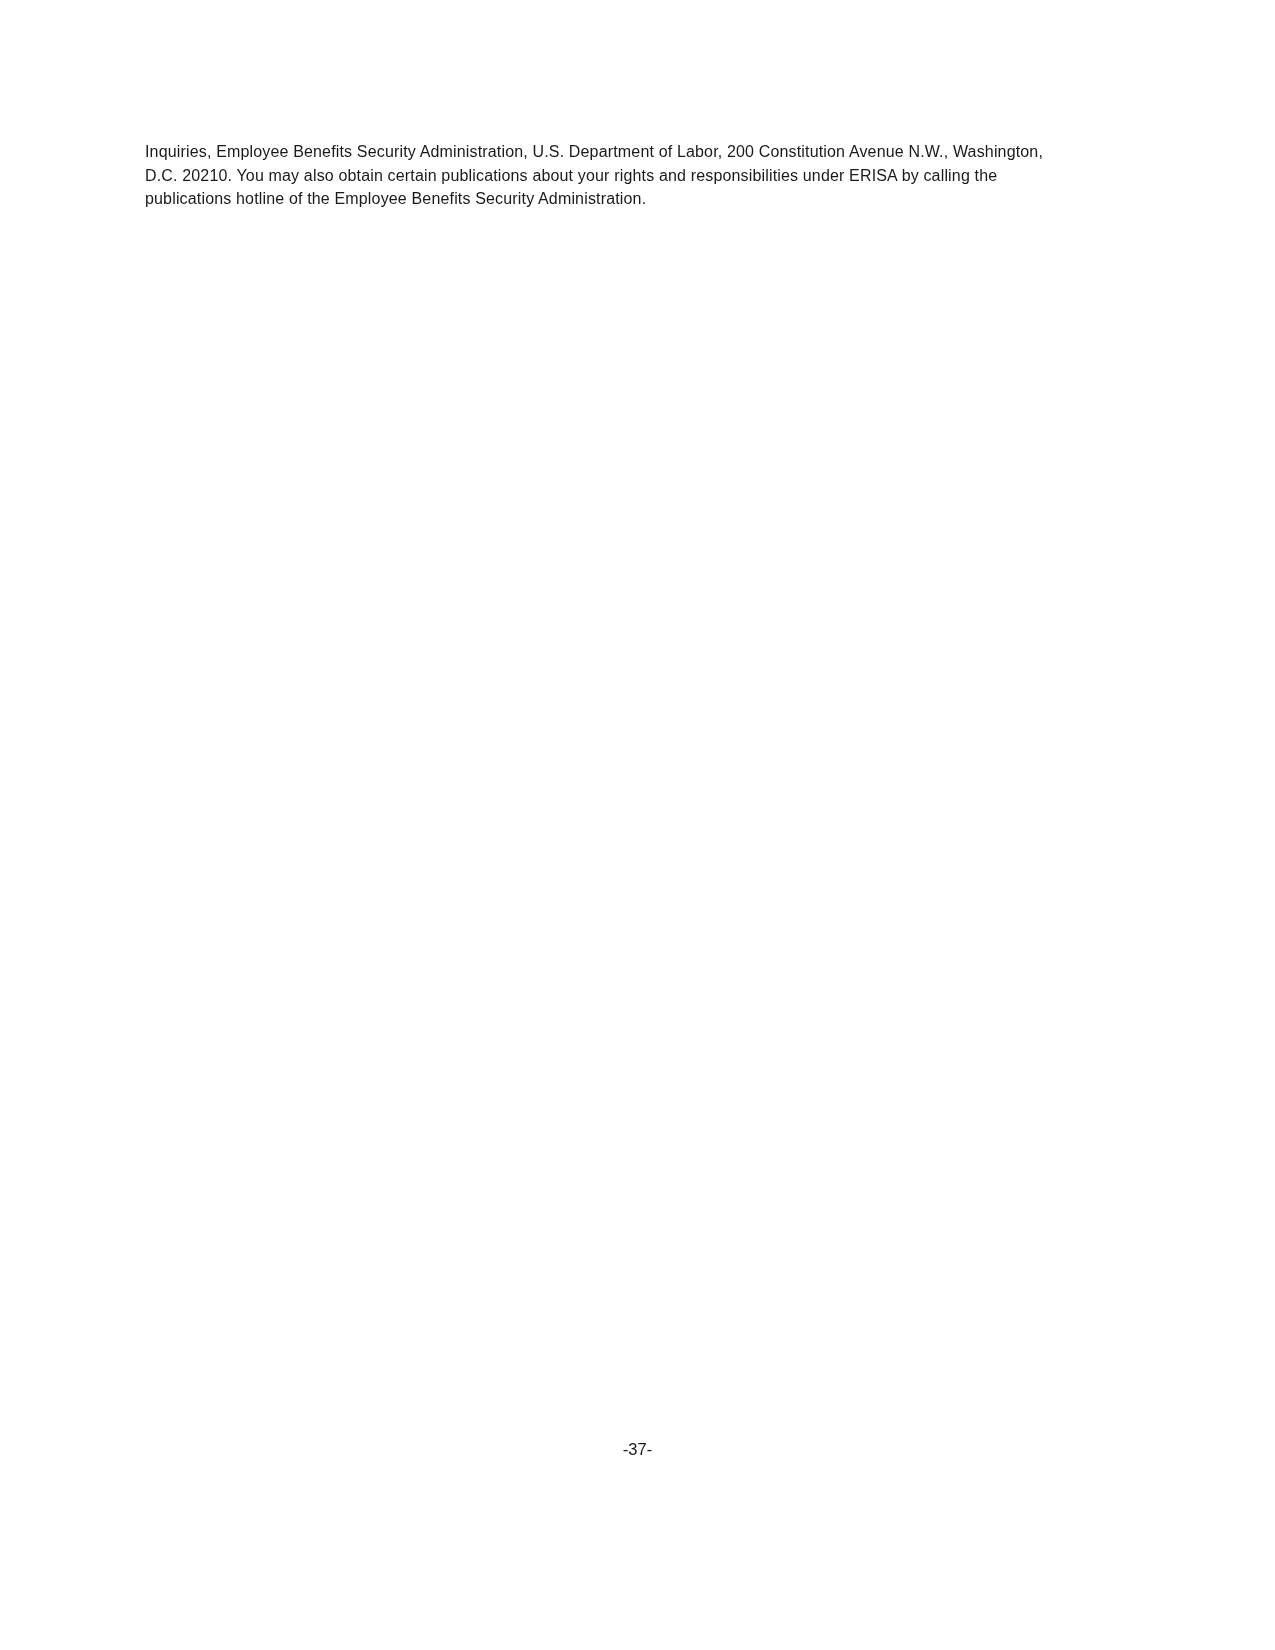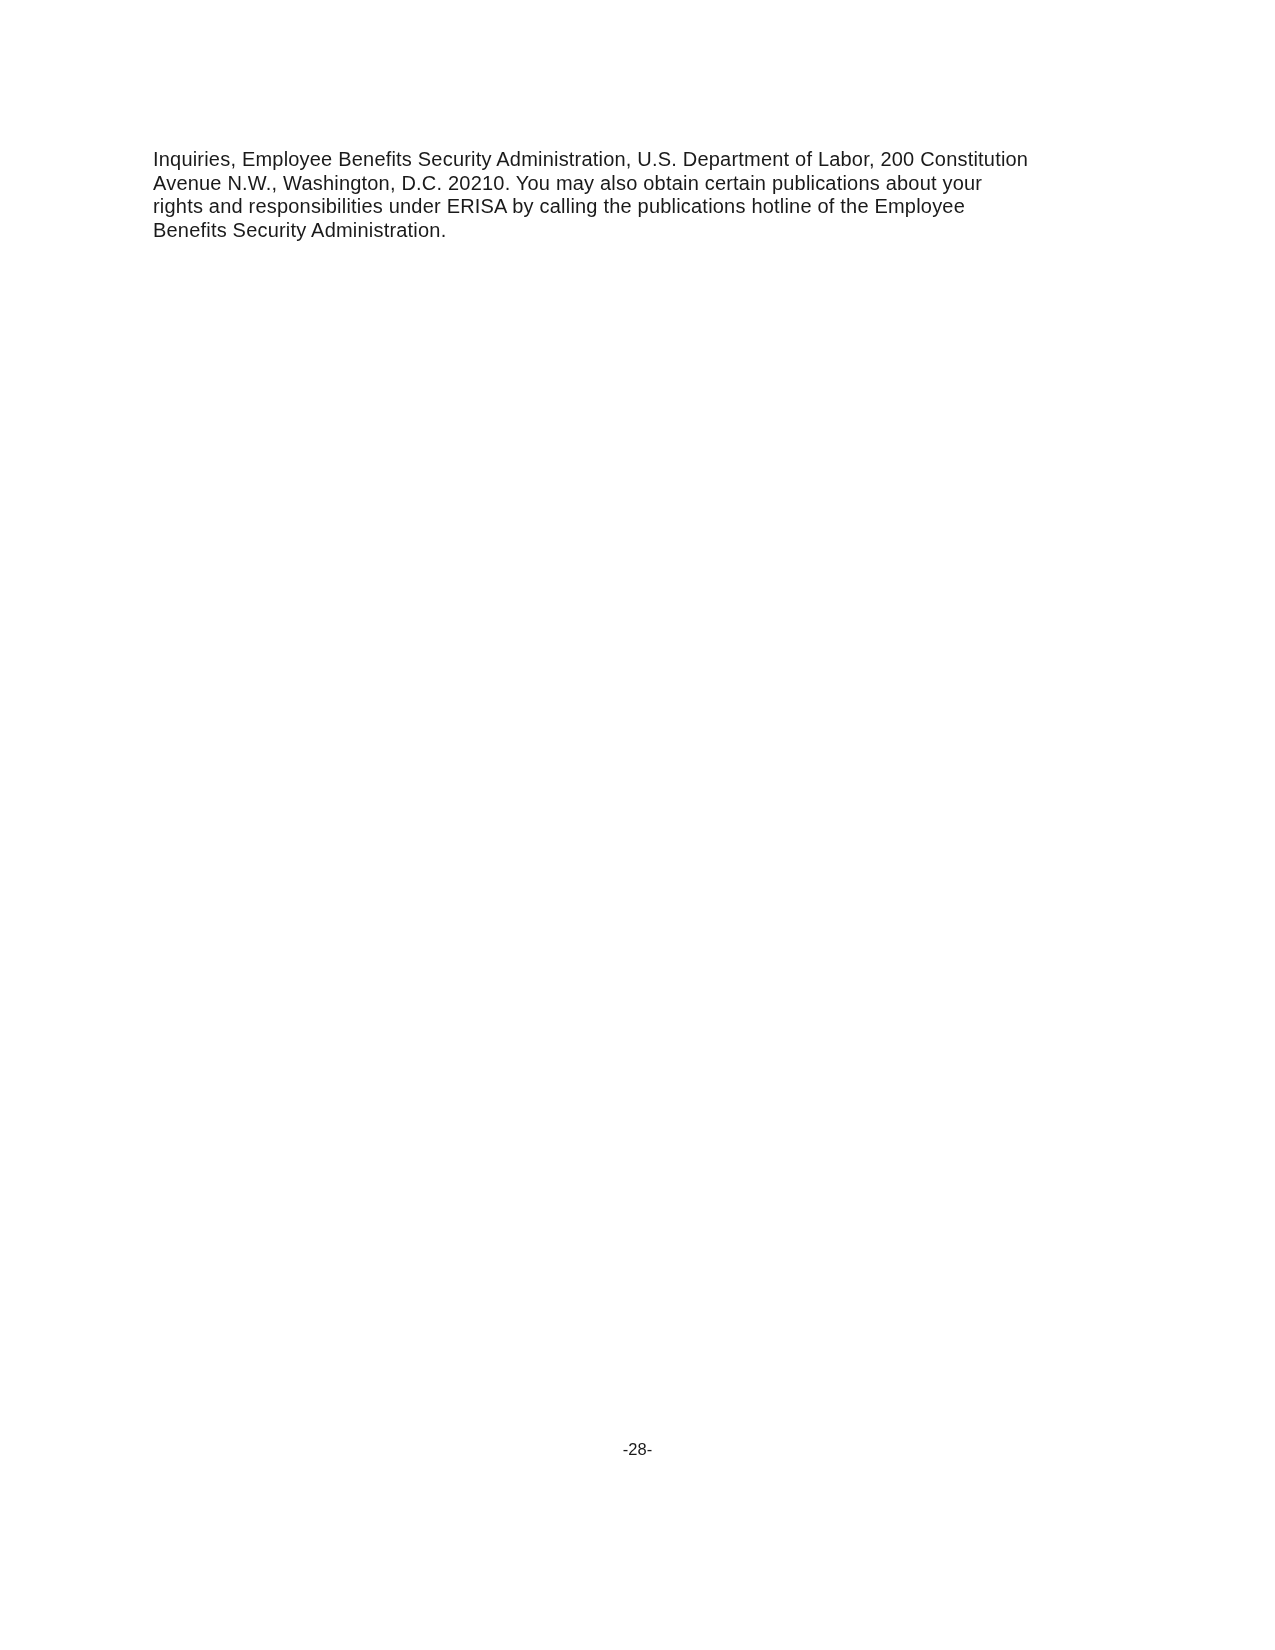--- a/index.html
+++ b/index.html
@@ -17,25 +17,25 @@
     font-family: "Liberation Sans", sans-serif;
     color: #000000;
   }
   .body-block {
     position: absolute;
     left: 145px;
     top: 140px;
     width: 900px;
   }
   .body-paragraph {
-    font-size: 20px;
+    font-size: 16px;
     line-height: 23.5px;
     text-align: left;
     color: #1a1a1a;
-    margin: 8px;
+    margin: 0;
     letter-spacing: 0.01em;
   }
   .page-number {
     position: absolute;
     left: 0;
     right: 0;
     top: 1440px;
     text-align: center;
     font-size: 16.5px;
     color: #1a1a1a;
@@ -43,15 +43,15 @@
 </style>
 </head>
 <body>
 
 <div class="page">
 
   <div class="body-block">
     <p class="body-paragraph">Inquiries, Employee Benefits Security Administration, U.S. Department of Labor, 200 Constitution Avenue N.W., Washington, D.C. 20210. You may also obtain certain publications about your rights and responsibilities under ERISA by calling the publications hotline of the Employee Benefits Security Administration.</p>
   </div>
 
-  <div class="page-number">-28-</div>
+  <div class="page-number">-37-</div>
 
 </div>
 
 </body></html>

